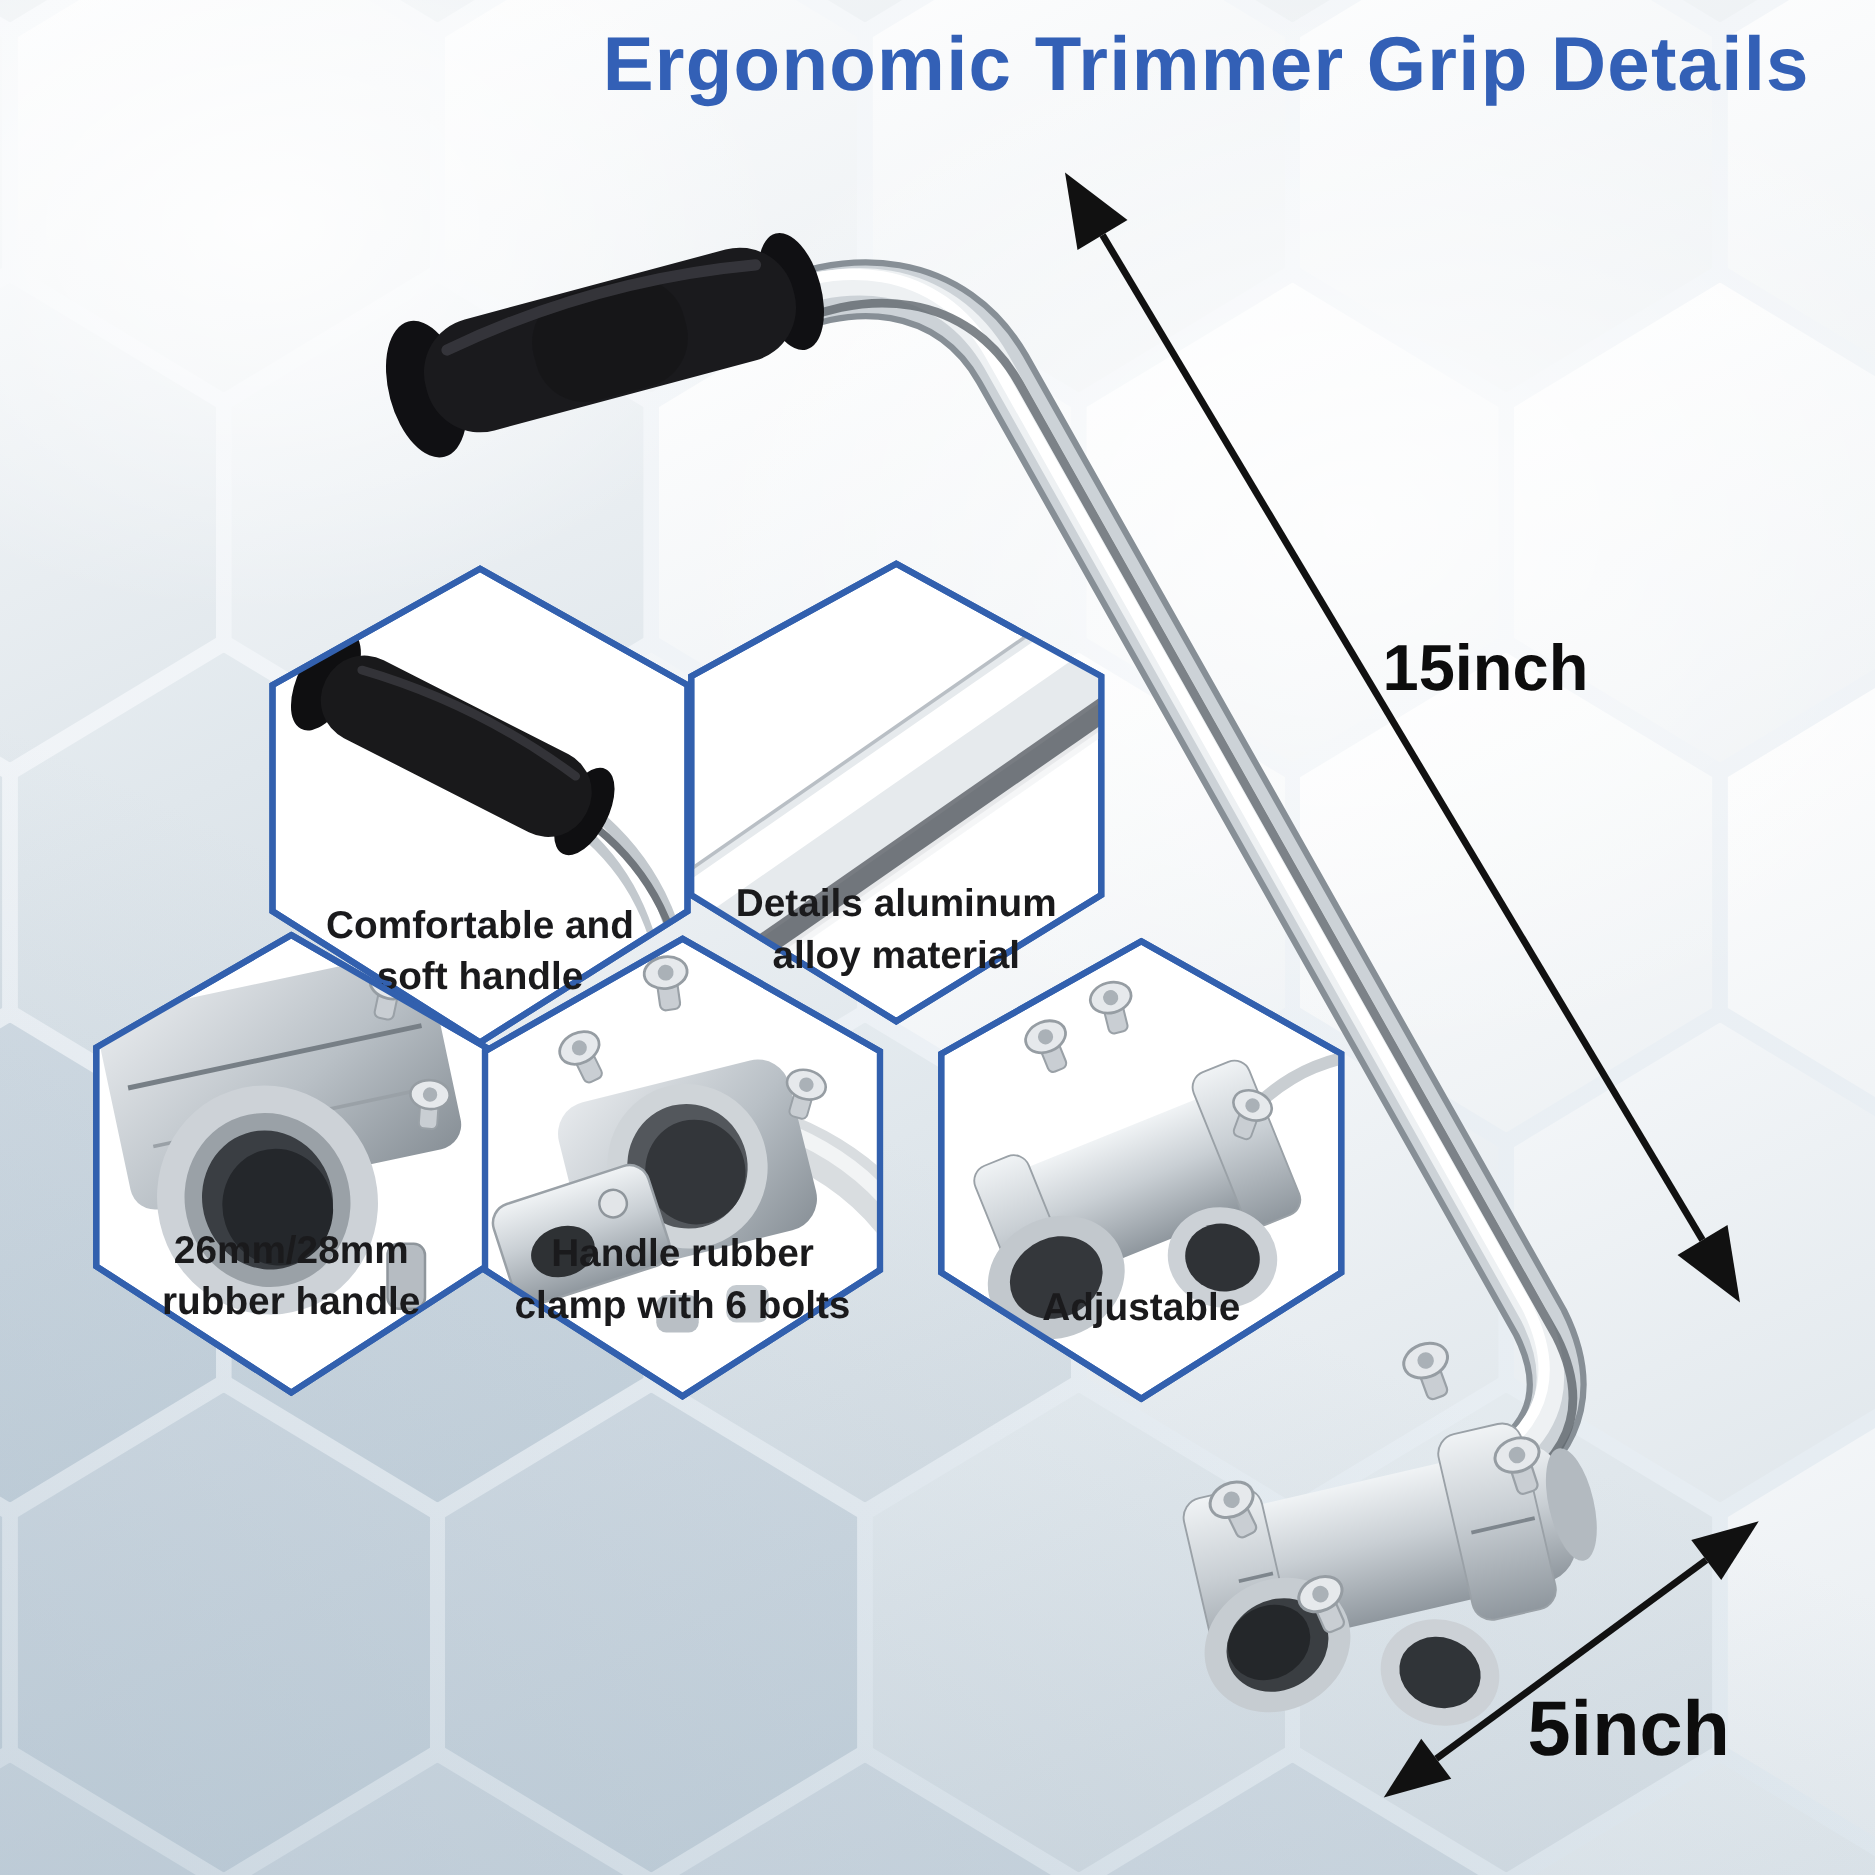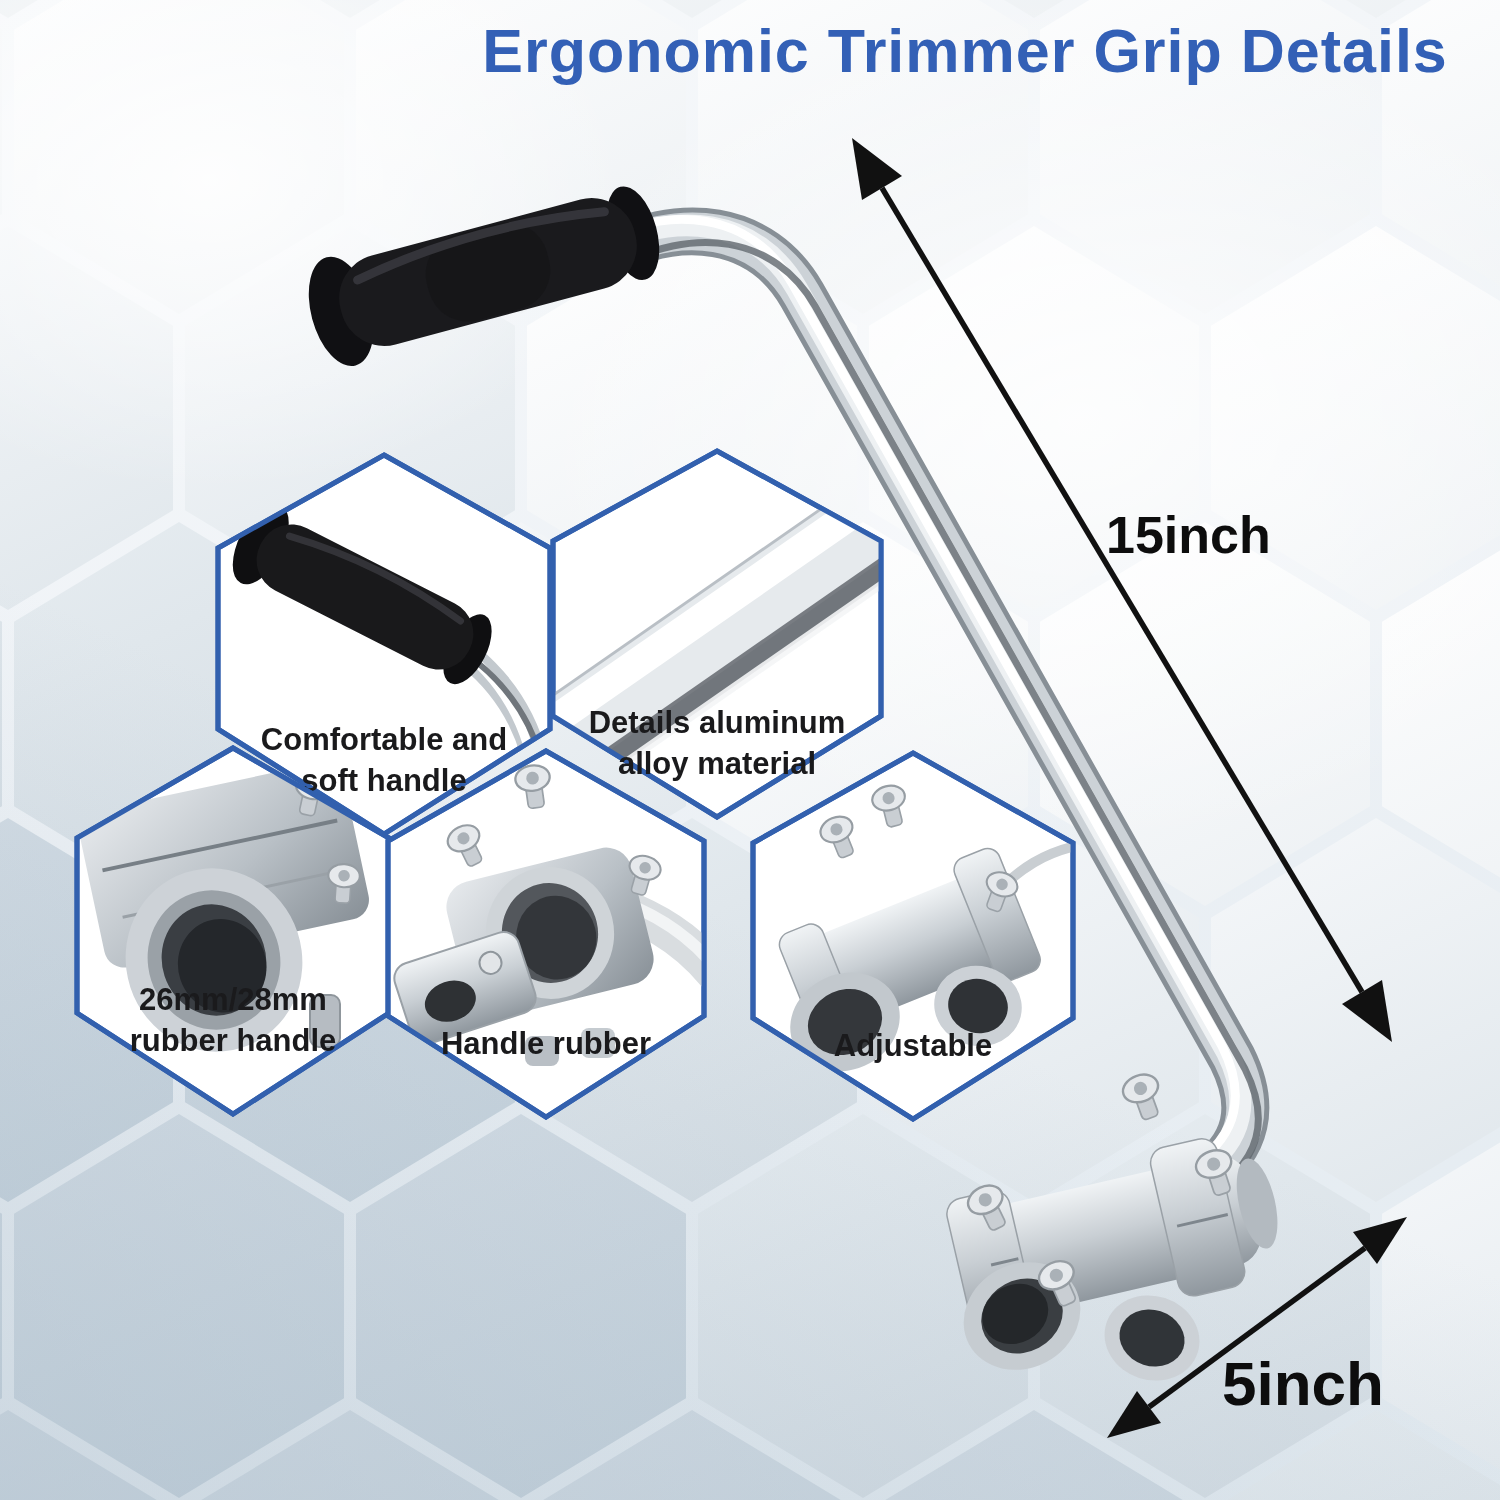--- a/index.html
+++ b/index.html
@@ -273,20 +273,21 @@
         <rect x="140" y="288" width="34" height="30" rx="8" fill="#b9bfc5"></rect>
         <rect x="196" y="280" width="34" height="30" rx="8" fill="#c5cbd0"></rect>
         <use href="#boltdef" transform="translate(152,62) rotate(-8) scale(1.15)"></use>
         <use href="#boltdef" transform="translate(92,118) rotate(-26) scale(1.1)"></use>
         <use href="#boltdef" transform="translate(252,148) rotate(16) scale(1.05)"></use>
       </g>
       <polygon points="161,3 319,93 319,268 161,369 3,268 3,93" fill="none" stroke="#3260ae" stroke-width="5"></polygon>
     </svg>
     <div class="cap cap-bot">
       <div>Handle rubber</div>
+      <div>clamp with 6 bolts</div>
     </div>
   </div>
 
   <div id="hx5" class="hx">
     <svg width="326" height="372" viewBox="0 0 326 372">
       <clipPath id="c5">
           <polygon points="163,3 323,93 323,268 163,369 3,268 3,93"></polygon>
         </clipPath>
       <polygon points="163,3 323,93 323,268 163,369 3,268 3,93" fill="#ffffff" stroke="#3260ae" stroke-width="5"></polygon>
       <g clip-path="url(#c5)">

